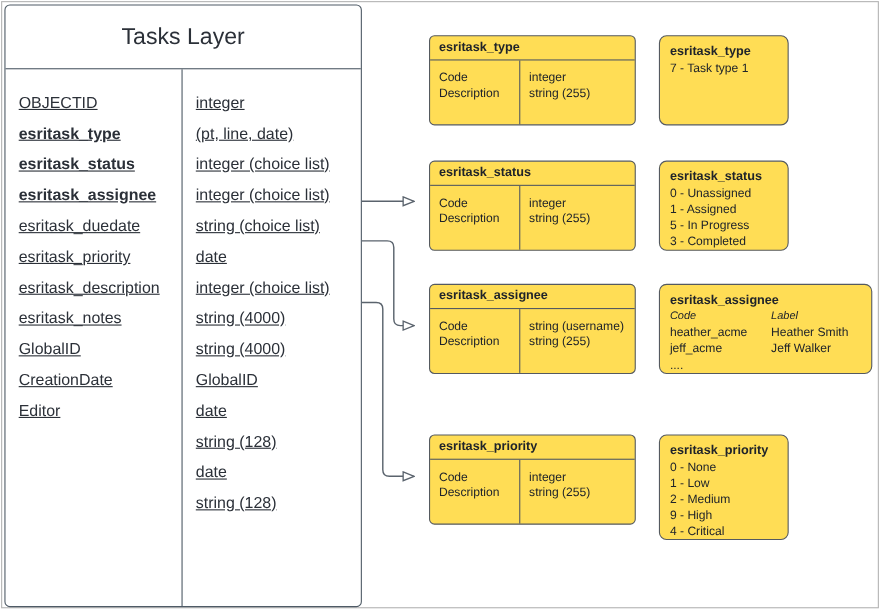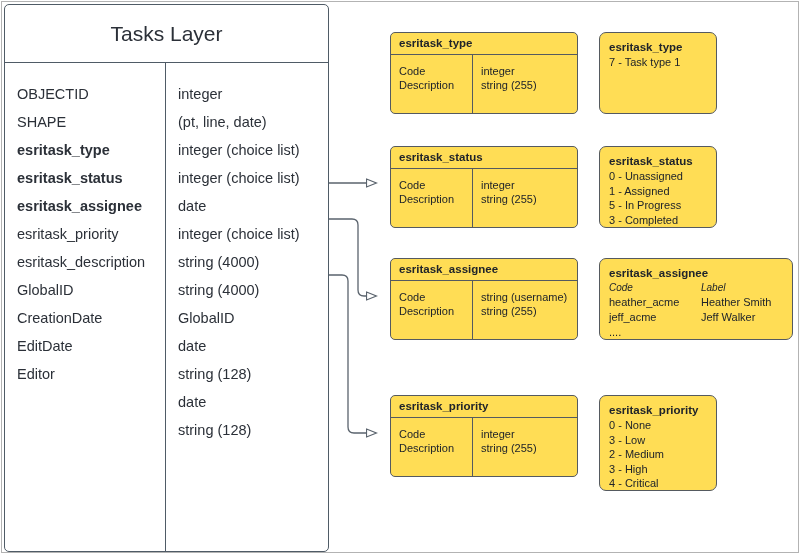--- a/index.html
+++ b/index.html
@@ -66,20 +66,21 @@
     padding-top: 17px;
   }
   .field-row {
     height: 28px;
     line-height: 28px;
     font-size: 14.5px;
     color: #2b3038;
     padding-left: 12px;
     white-space: nowrap;
     overflow: hidden;
+    text-decoration: underline;
   }
   .field-row.bold { font-weight: bold; }
 
   
   .ybox {
     position: absolute;
     box-sizing: border-box;
     background: #ffdd55;
     border: 1.3px solid #555a60;
     border-radius: 5px;
@@ -175,36 +176,37 @@
     <path d="M329,219 L352,219 Q358,219 358,225 L358,290 Q358,296 364,296 L376,296" fill="none" stroke="#5a636d" stroke-width="1.3" marker-end="url(#arrowOpen)"></path>
 
     <path d="M329,275 L342,275 Q348,275 348,281 L348,427 Q348,433 354,433 L376,433" fill="none" stroke="#5a636d" stroke-width="1.3" marker-end="url(#arrowOpen)"></path>
   </svg>
 
   <div class="entity-table">
     <div class="entity-title">Tasks Layer</div>
     <div class="entity-body">
       <div class="entity-col-names">
         <div class="field-row">OBJECTID</div>
-        <div class="field-row">SHAPE</div>
         <div class="field-row bold">esritask_type</div>
         <div class="field-row bold">esritask_status</div>
         <div class="field-row bold">esritask_assignee</div>
+        <div class="field-row">esritask_duedate</div>
         <div class="field-row">esritask_priority</div>
         <div class="field-row">esritask_description</div>
+        <div class="field-row">esritask_notes</div>
         <div class="field-row">GlobalID</div>
         <div class="field-row">CreationDate</div>
-        <div class="field-row">EditDate</div>
         <div class="field-row">Editor</div>
       </div>
       <div class="entity-col-types">
         <div class="field-row">integer</div>
         <div class="field-row">(pt, line, date)</div>
         <div class="field-row">integer (choice list)</div>
         <div class="field-row">integer (choice list)</div>
+        <div class="field-row">string (choice list)</div>
         <div class="field-row">date</div>
         <div class="field-row">integer (choice list)</div>
         <div class="field-row">string (4000)</div>
         <div class="field-row">string (4000)</div>
         <div class="field-row">GlobalID</div>
         <div class="field-row">date</div>
         <div class="field-row">string (128)</div>
         <div class="field-row">date</div>
         <div class="field-row">string (128)</div>
       </div>
@@ -296,19 +298,19 @@
     </div>
     <div class="kv-row">
       <div class="kv-c1">....</div>
       <div class="kv-c2"></div>
     </div>
   </div>
 
   <div class="ynote" style="left:599px; top:395px; width:118px; height:96px;">
     <span class="ntitle">esritask_priority</span>
     <span class="nline">0 - None</span>
-    <span class="nline">3 - Low</span>
+    <span class="nline">1 - Low</span>
     <span class="nline">2 - Medium</span>
-    <span class="nline">3 - High</span>
+    <span class="nline">9 - High</span>
     <span class="nline">4 - Critical</span>
   </div>
 
 </div>
 
 </body></html>

